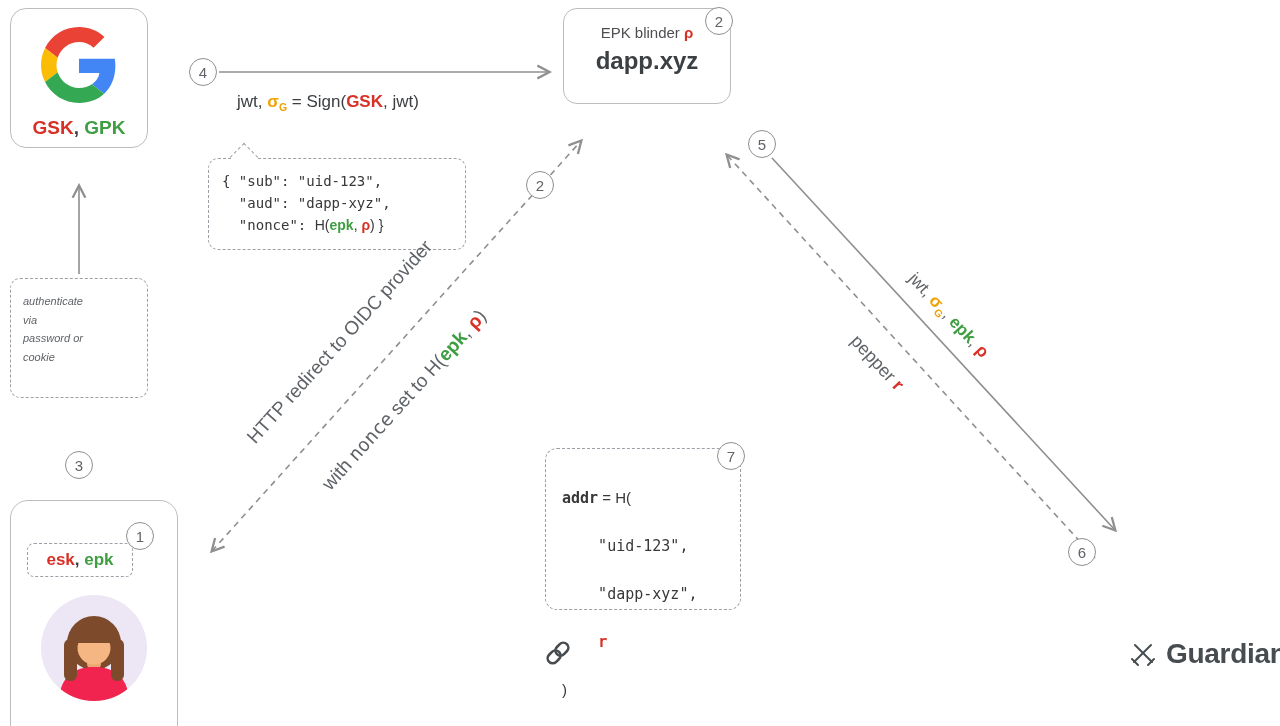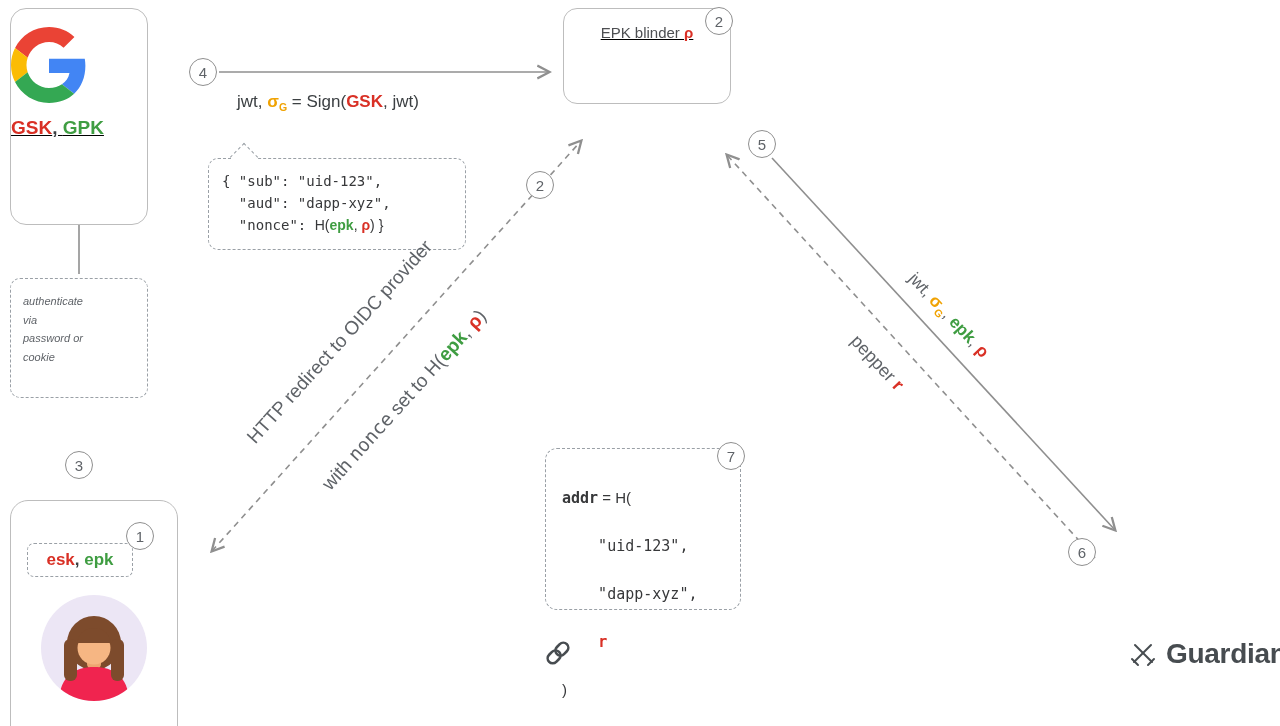--- a/index.html
+++ b/index.html
@@ -1,37 +1,37 @@
 <!DOCTYPE html>
 <html><head>
 <meta charset="utf-8">
 <style>
   * { margin:0; padding:0; box-sizing:border-box; }
   body { font-family:"Liberation Sans", sans-serif; background:#fff; }
   .canvas { position:relative; width:1280px; height:726px; background:#fff; overflow:hidden; }
   .wires { position:absolute; left:0; top:0; z-index:1; }
 
-  .solid-box { position:absolute; background:#fff; border:1.6px solid #bdbdbd; border-radius:16px; z-index:2;text-decoration:underline; }
+  .solid-box { position:absolute; background:#fff; border:1.6px solid #bdbdbd; border-radius:16px; z-index:2; }
   .dashed-box { position:absolute; background:#fff; border:1.6px dashed #9aa0a6; border-radius:10px; z-index:2; }
 
   .badge { position:absolute; width:28px; height:28px; border:1.6px solid #8f8f8f; border-radius:50%;
            background:#fff; display:flex; align-items:center; justify-content:center;
            font-size:15px; color:#5f6368; z-index:6; }
 
   .red   { color:#d93025; }
   .green { color:#3f9d42; }
   .orange{ color:#f0a202; }
   .dark  { color:#3c4043; }
   .gray  { color:#5f6368; }
   .b     { font-weight:bold; }
   .mono  { font-family:"DejaVu Sans Mono", monospace; }
   .ws    { white-space:pre; }
   sub    { font-size:0.62em; }
 
-  .google-box { left:10px; top:8px; width:138px; height:217px; text-align:left; }
+  .google-box { left:10px; top:8px; width:138px; height:140px; text-align:center; }
   .g-logo { margin-top:18px; }
   .keys-label { margin-top:10px; font-size:19px; white-space:pre; }
 
   .auth-box { left:10px; top:278px; width:138px; height:120px; padding:12px 12px; }
   .auth-box span { font-size:11px; color:#5f6368; line-height:1.5; white-space:pre-line;font-style:italic; }
 
   .user-box { left:10px; top:500px; width:168px; height:264px; border-radius:18px; }
   .esk-box { left:16px; top:42px; width:106px; height:34px; display:flex; align-items:center; justify-content:center;
              font-size:17px; white-space:pre; border-radius:7px; }
   .avatar { position:absolute; left:28px; top:92px; }
@@ -118,20 +118,21 @@
         <path d="M38.5 50 A16.5 15 0 0 1 71.5 50 Z" fill="#7d4b2c"></path>
         <path d="M20 110 C20 84 35 74 55 74 C75 74 90 84 90 110 Z" fill="#f0244f"></path>
         <rect x="25" y="46" width="13" height="42" rx="6" fill="#7d4b2c"></rect>
         <rect x="72" y="46" width="13" height="42" rx="6" fill="#7d4b2c"></rect>
       </g>
     </svg>
   </div>
 
   <div class="solid-box dapp-box">
     <div class="dapp-sub"><span>EPK blinder </span><span class="red b">ρ</span></div>
+    <div class="dapp-name">dapp.xyz</div>
   </div>
 
   <div class="sign-label"><span>jwt, </span><span class="orange b"><span>σ</span><sub>G</sub></span><span> = Sign(</span><span class="red b">GSK</span><span>, jwt)</span></div>
 
   <div class="dashed-box bubble">
     <div class="line mono">{ "sub": "uid-123",</div>
     <div class="line mono">  "aud": "dapp-xyz",</div>
     <div class="line"><span class="mono">  "nonce": </span><span>H(</span><span class="green b">epk</span><span>, </span><span class="red b">ρ</span><span>) }</span></div>
   </div>
   <div class="bubble-tail"></div>

